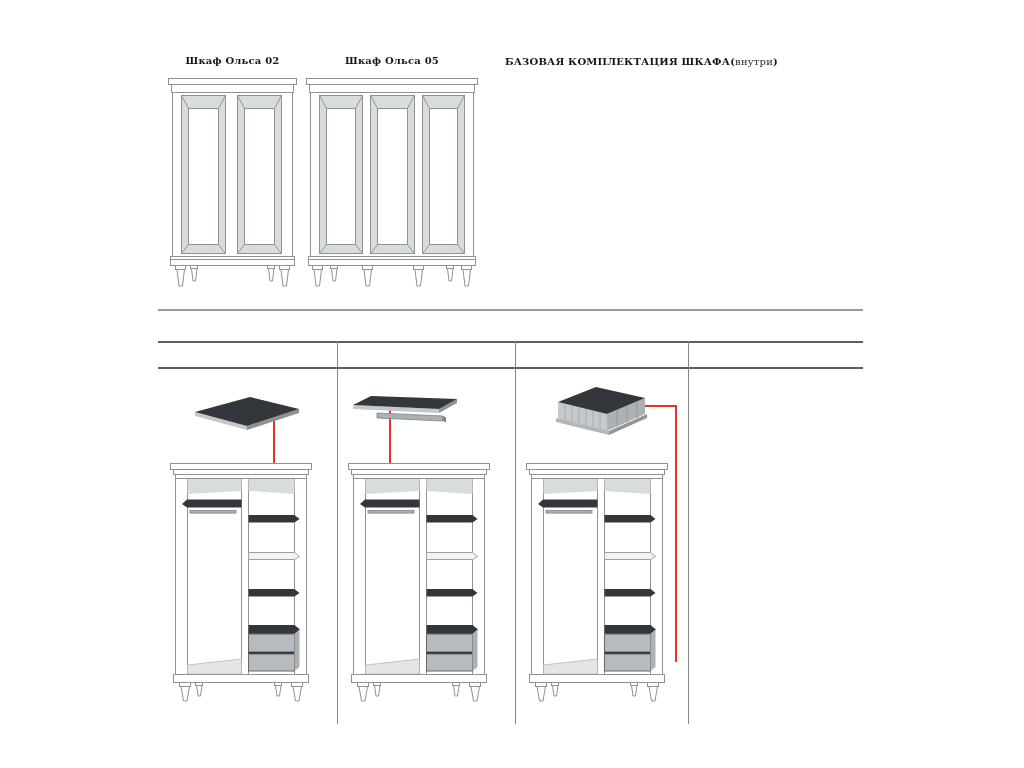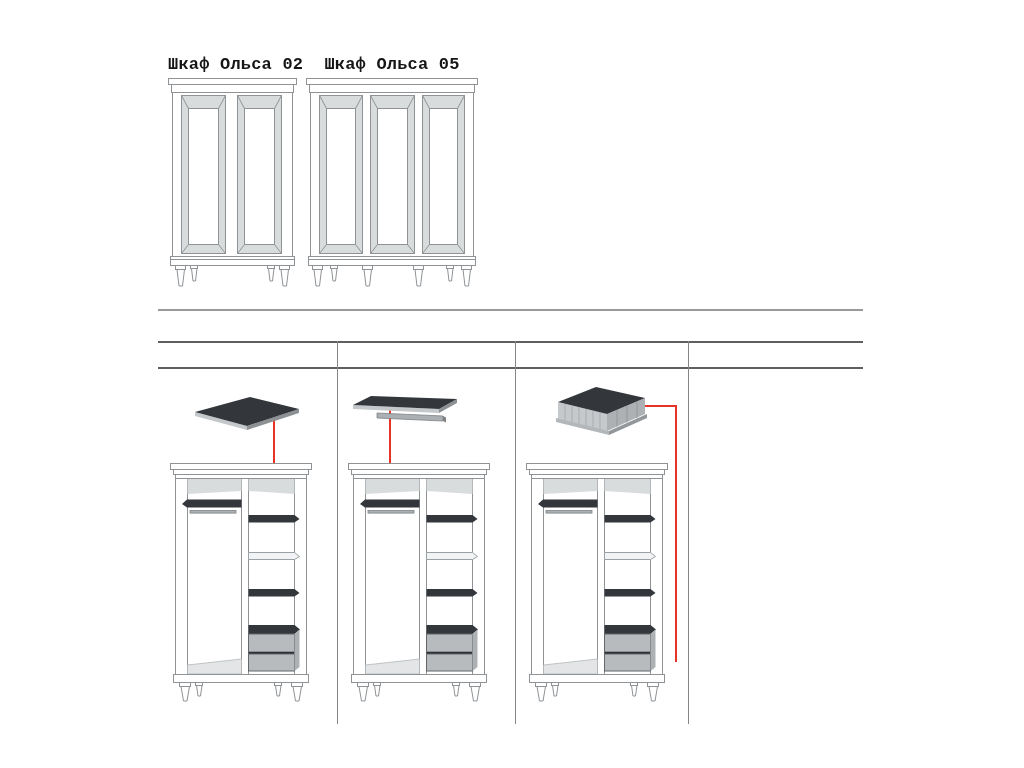--- a/index.html
+++ b/index.html
@@ -1,21 +1,21 @@
 <!DOCTYPE html>
 <html style="--annotation-red: #e73327; --shelf-dark: #33373b; --bevel-gray: #d9dcdd; --drawer-gray: #b7bbbe; --outline-gray: #8f9396; --table-line: #6e6e6e; --floor-gray: #e3e5e6; --rod-gray: #aab0b3; --text-black: #161616;"><head>
 <meta charset="utf-8">
 <style>
   html,body{margin:0;padding:0;background:#fff;}
   #canvas{
     position:relative;width:1024px;height:768px;background:#fff;overflow:hidden;
     font-family:"DejaVu Serif","Liberation Serif",serif;color:var(--text-black);
   }
   .abs{position:absolute;}
-  .lbl{font-weight:bold;font-size:17px;letter-spacing:.2px;white-space:nowrap;font-family:Liberation Mono, monospace;}
+  .lbl{font-weight:bold;font-size:10px;letter-spacing:.2px;white-space:nowrap;}
   .lbl .light{font-weight:normal;color:#2b2b2b;}
   .center{text-align:center;}
   .colhead{font-weight:bold;font-size:12.5px;line-height:25px;text-align:center;white-space:nowrap;}
   .colhead .light{font-weight:normal;color:#2b2b2b;}
   .hline{background:var(--table-line);}
   .hline.thick{height:2px;background:#9a9a9a;}
   .hline.thin{height:1.5px;background:#5f5f5f;}
   .vline{width:1px;background:#858585;}
   .redline{background:var(--annotation-red);}
   
@@ -186,20 +186,23 @@
       <polygon points="57,47 95,30 95,34 57,51" fill="#93979a"></polygon>
     </symbol>
   </defs>
 </svg>
 
 <div id="canvas">
 
   <div class="abs lbl center" style="left:168px;top:55px;width:129px;">Шкаф Ольса 02</div>
   <div class="abs lbl center" style="left:306px;top:55px;width:172px;">Шкаф Ольса 05</div>
 
+  <div class="abs lbl" style="left:505px;top:56px;">
+    <span>БАЗОВАЯ КОМПЛЕКТАЦИЯ ШКАФА</span><span>(</span><span class="light">внутри</span><span>)</span>
+  </div>
 
   <svg class="abs" style="left:168px;top:76px;width:129px;height:214px;">
       <use href="#sym-w2"></use>
     </svg>
   <svg class="abs" style="left:306px;top:76px;width:172px;height:214px;">
       <use href="#sym-w3"></use>
     </svg>
 
   <div class="abs hline thick" style="left:158px;top:309px;width:705px;"></div>
 

